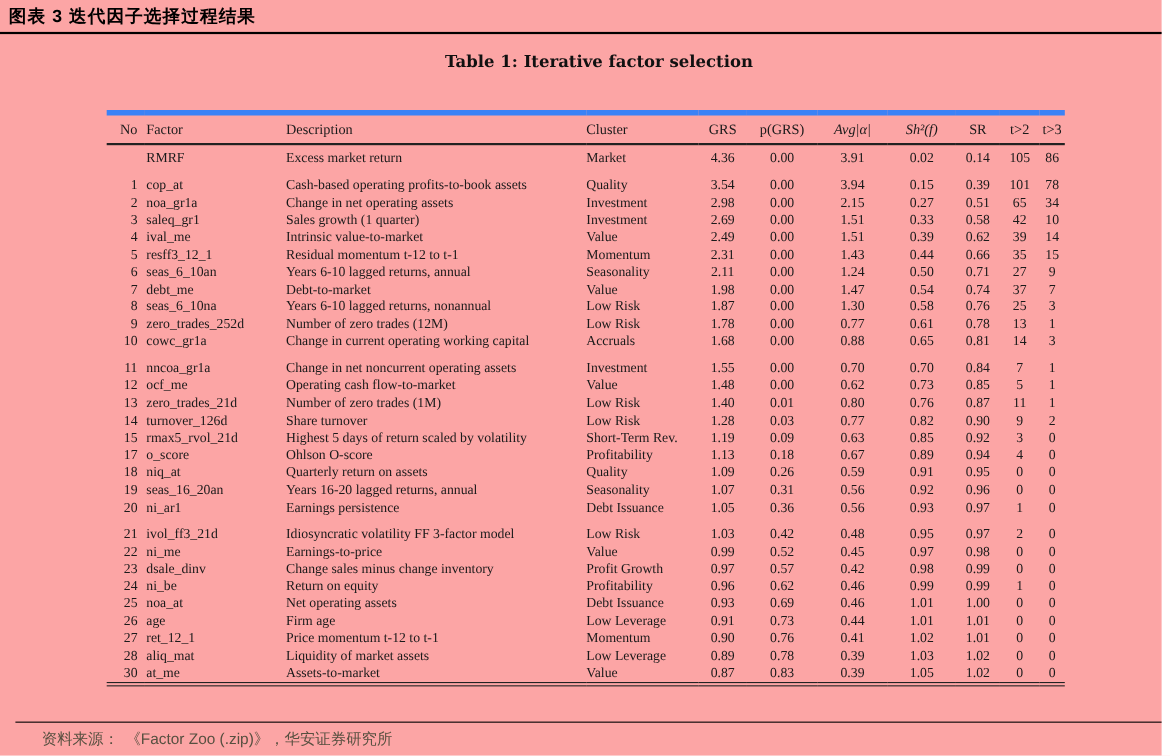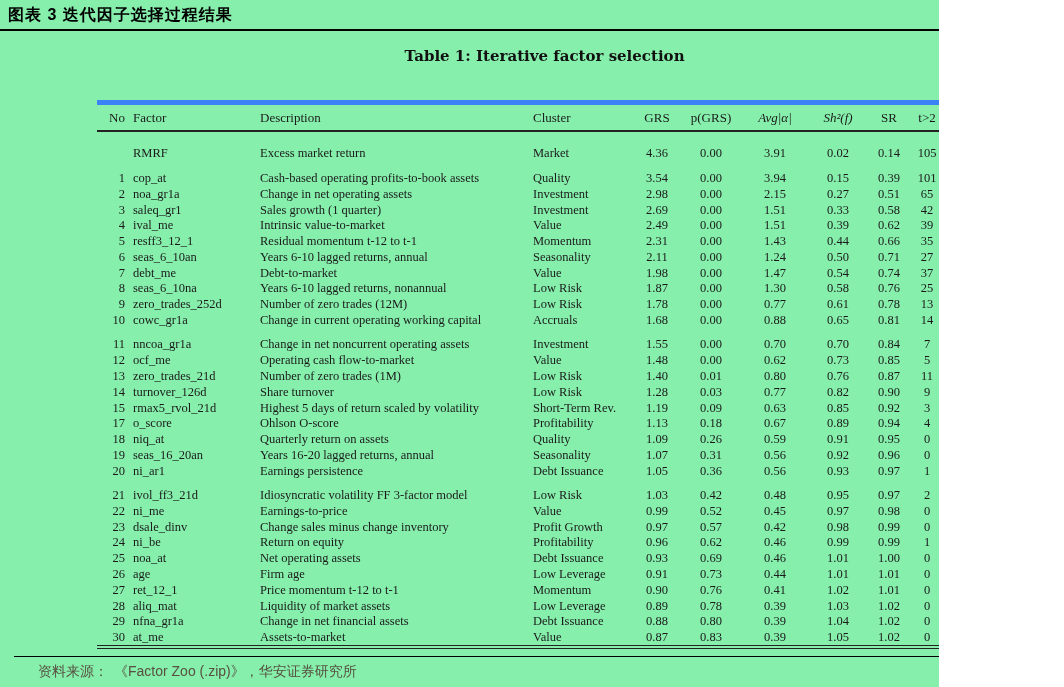--- a/index.html
+++ b/index.html
@@ -1,18 +1,18 @@
 <!DOCTYPE html>
 <html><head>
 <meta charset="utf-8">
 <style>
   * { margin:0; padding:0; box-sizing:border-box; }
   html,body { background:#ffffff; }
   .page {
-    position:relative; width:939px; height:687px; background:#86efac;
+    position:relative; width:1056px; height:687px; background:#fca5a5;
     font-family:"Liberation Serif", serif; color:#111111; overflow:hidden;
   }
   .fig-title {
     position:absolute; left:8px; top:5px;
     font-family:"Liberation Sans", sans-serif;
     font-size:16px; font-weight:bold; color:#000000; letter-spacing:1px;
   }
   .title-rule {
     position:absolute; left:0; top:29px; width:1064px; height:2px; background:#000000;
   }
@@ -28,21 +28,21 @@
   }
   table.factor-table thead th {
     font-weight:normal; font-size:13px; line-height:13px;
     padding:6px 0 6px 0; white-space:nowrap;
     border-top:5px solid #3b82f6; border-bottom:2px solid #222222;
   }
   table.factor-table td {
     line-height:13px; padding:1.4px 0; white-space:nowrap;
     overflow:hidden;
   }
-  tr.rmrf-row td { padding-top:15px; padding-bottom:2px; }
+  tr.rmrf-row td { padding-top:5px; padding-bottom:2px; }
   tr.group-start td { padding-top:10px; }
   .a-left  { text-align:left; }
   .a-right { text-align:right; }
   .a-center{ text-align:center; }
   th.math  { font-style:italic; }
   .col-no     { padding-right:6px !important; }
   .col-factor { padding-left:2px !important; }
   .footer-rule {
     position:absolute; left:14px; top:656px; width:1050px; height:1px; background:#000000;
   }
@@ -451,33 +451,20 @@
             <td class="a-left">Low Leverage</td>
             <td class="a-center">0.89</td>
             <td class="a-center">0.78</td>
             <td class="a-center">0.39</td>
             <td class="a-center">1.03</td>
             <td class="a-center">1.02</td>
             <td class="a-center">0</td>
             <td class="a-center">0</td>
           </tr>
           <tr>
-            <td class="a-right col-no">29</td>
-            <td class="a-left col-factor">nfna_gr1a</td>
-            <td class="a-left">Change in net financial assets</td>
-            <td class="a-left">Debt Issuance</td>
-            <td class="a-center">0.88</td>
-            <td class="a-center">0.80</td>
-            <td class="a-center">0.39</td>
-            <td class="a-center">1.04</td>
-            <td class="a-center">1.02</td>
-            <td class="a-center">0</td>
-            <td class="a-center">0</td>
-          </tr>
-          <tr>
             <td class="a-right col-no">30</td>
             <td class="a-left col-factor">at_me</td>
             <td class="a-left">Assets-to-market</td>
             <td class="a-left">Value</td>
             <td class="a-center">0.87</td>
             <td class="a-center">0.83</td>
             <td class="a-center">0.39</td>
             <td class="a-center">1.05</td>
             <td class="a-center">1.02</td>
             <td class="a-center">0</td>

